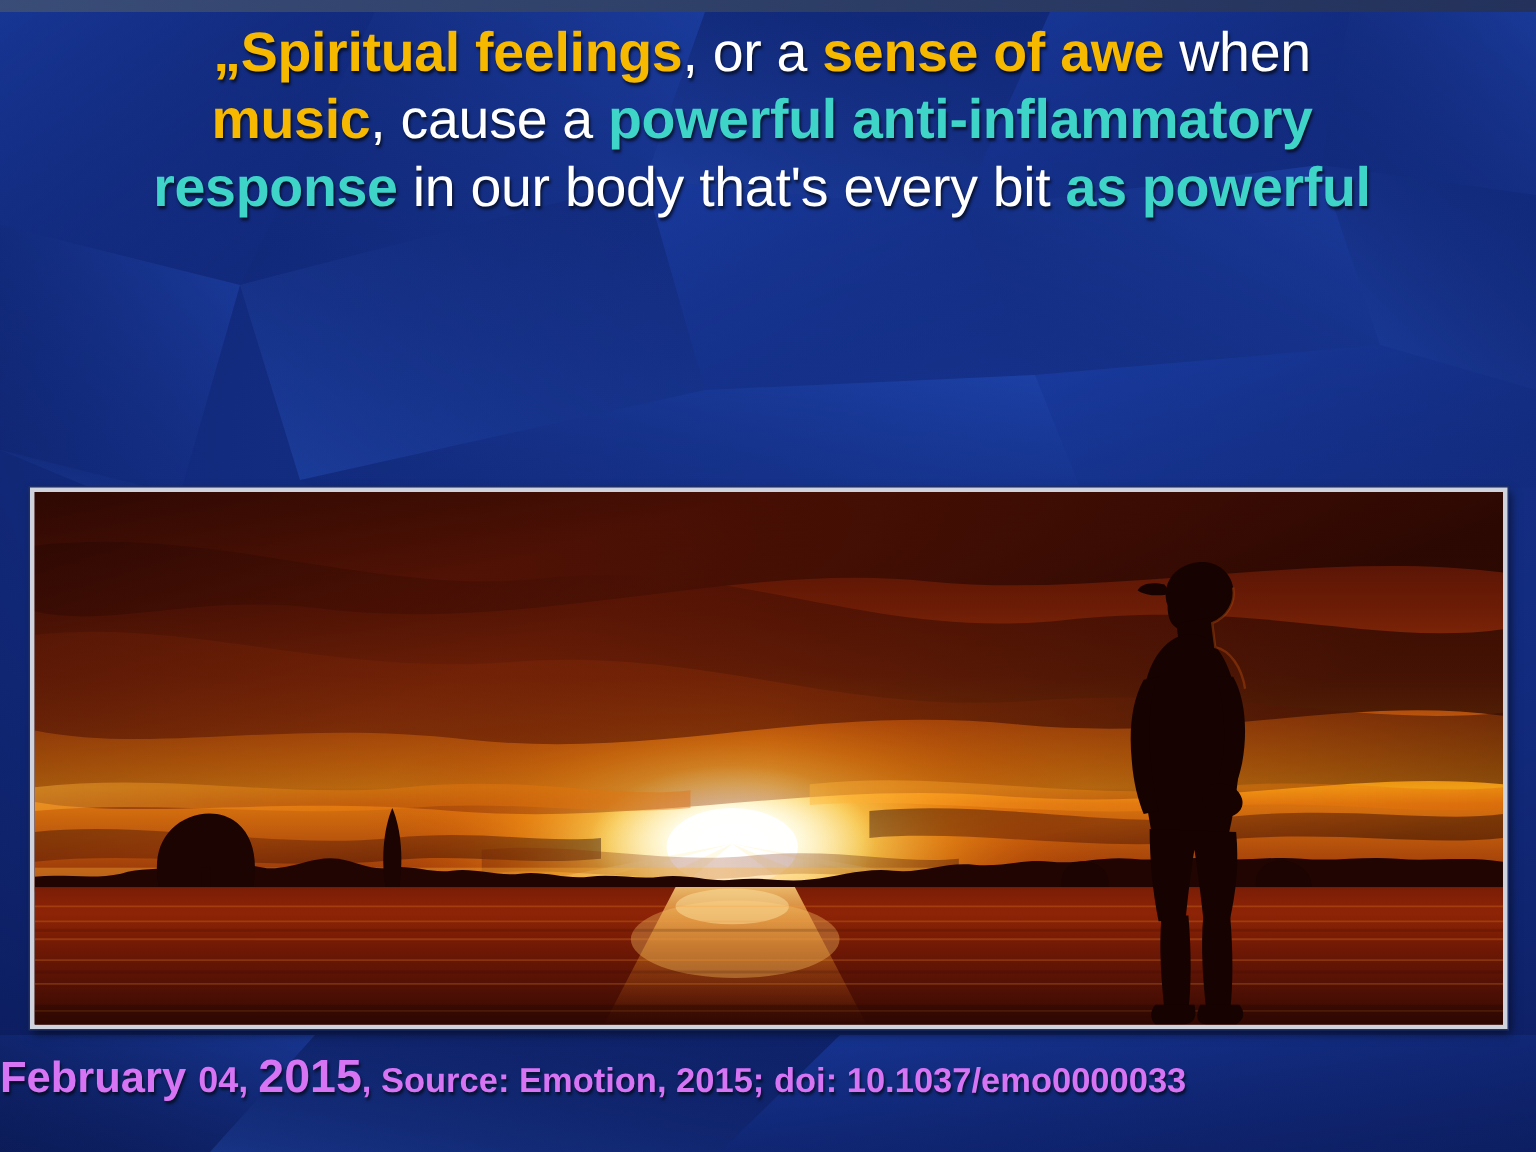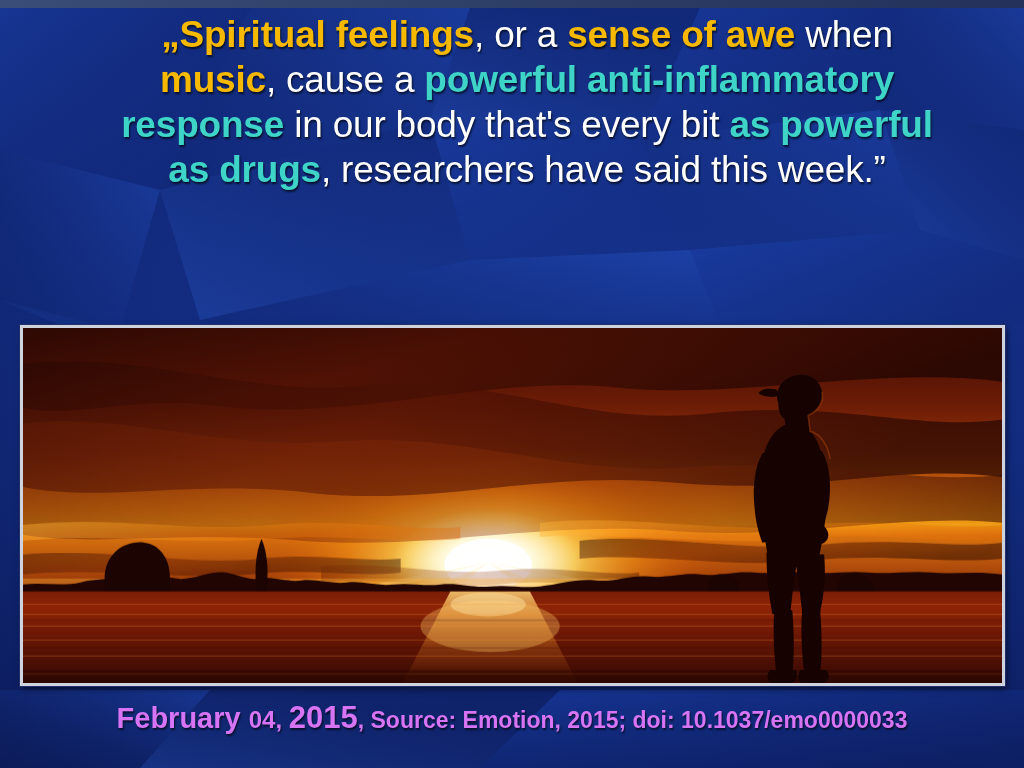--- a/index.html
+++ b/index.html
@@ -22,21 +22,21 @@
     position:absolute; left:0; top:0; width:1024px; height:8px;
     background:linear-gradient(90deg,#3c4f78 0%,#34456c 30%,#2c3c63 60%,#24325a 100%);
     opacity:.95;
   }
 
   
   #facets { position:absolute; inset:0; width:1024px; height:768px; }
 
   
   #quote {
-    position:absolute; left:31px; top:16px; width:992px;
+    position:absolute; left:12px; top:16px; width:992px;
     text-align:center;
     font-weight:bold;
     font-size:37px;
     line-height:1.0;
     letter-spacing:-0.2px;
     color:#ffffff;
     text-shadow:1px 2px 2px rgba(0,0,0,.65);
   }
   #quote .ln { display:block; white-space:nowrap; margin-bottom:8px; }
   .gold   { color:#f6b900; }
@@ -51,21 +51,21 @@
     border:3px solid #cfd3dd;
     box-shadow:0 0 0 1px #20306b, 2px 3px 6px rgba(0,0,0,.55);
     overflow:hidden;
     background:#3a0b05;
   }
   #photo { position:absolute; inset:0; }
 
   
   #footer {
     position:absolute; left:0; top:700px; width:1024px;
-    text-align:center;
+    text-align:left;
     font-weight:bold;
     color:#d774f4;
     text-shadow:1px 2px 2px rgba(0,0,0,.6);
     white-space:nowrap;
   }
   #footer .f-month { font-size:29px; }
   #footer .f-day   { font-size:24px; }
   #footer .f-year  { font-size:31px; }
   #footer .f-src   { font-size:23px; }
 </style>
@@ -111,21 +111,20 @@
   </svg>
 
   <div id="quote">
     <span class="ln"><span class="gold">„Spiritual feelings</span><span class="white reg">, </span><span class="white reg">or a </span><span class="gold">sense of awe</span><span class="white reg"> when</span></span>
 
 
     <span class="ln"><span class="gold">music</span><span class="white reg">, cause a </span><span class="cyan">powerful anti-inflammatory</span></span>
 
     <span class="ln"><span class="cyan">response</span><span class="white reg"> in our body that's every bit </span><span class="cyan">as powerful</span></span>
 
-    <span class="ln"><span class="cyan">as drugs</span><span class="white reg">, researchers have said this week.”</span></span>
   </div>
 
   <div id="photo-frame">
     <svg id="photo" viewBox="0 0 985 361" preserveAspectRatio="none">
       <defs>
 
         <linearGradient id="sky" x1="0" y1="0" x2="0" y2="1">
           <stop offset="0%" stop-color="#3d0c04"></stop>
           <stop offset="14%" stop-color="#551305"></stop>
           <stop offset="30%" stop-color="#6e1d06"></stop>

